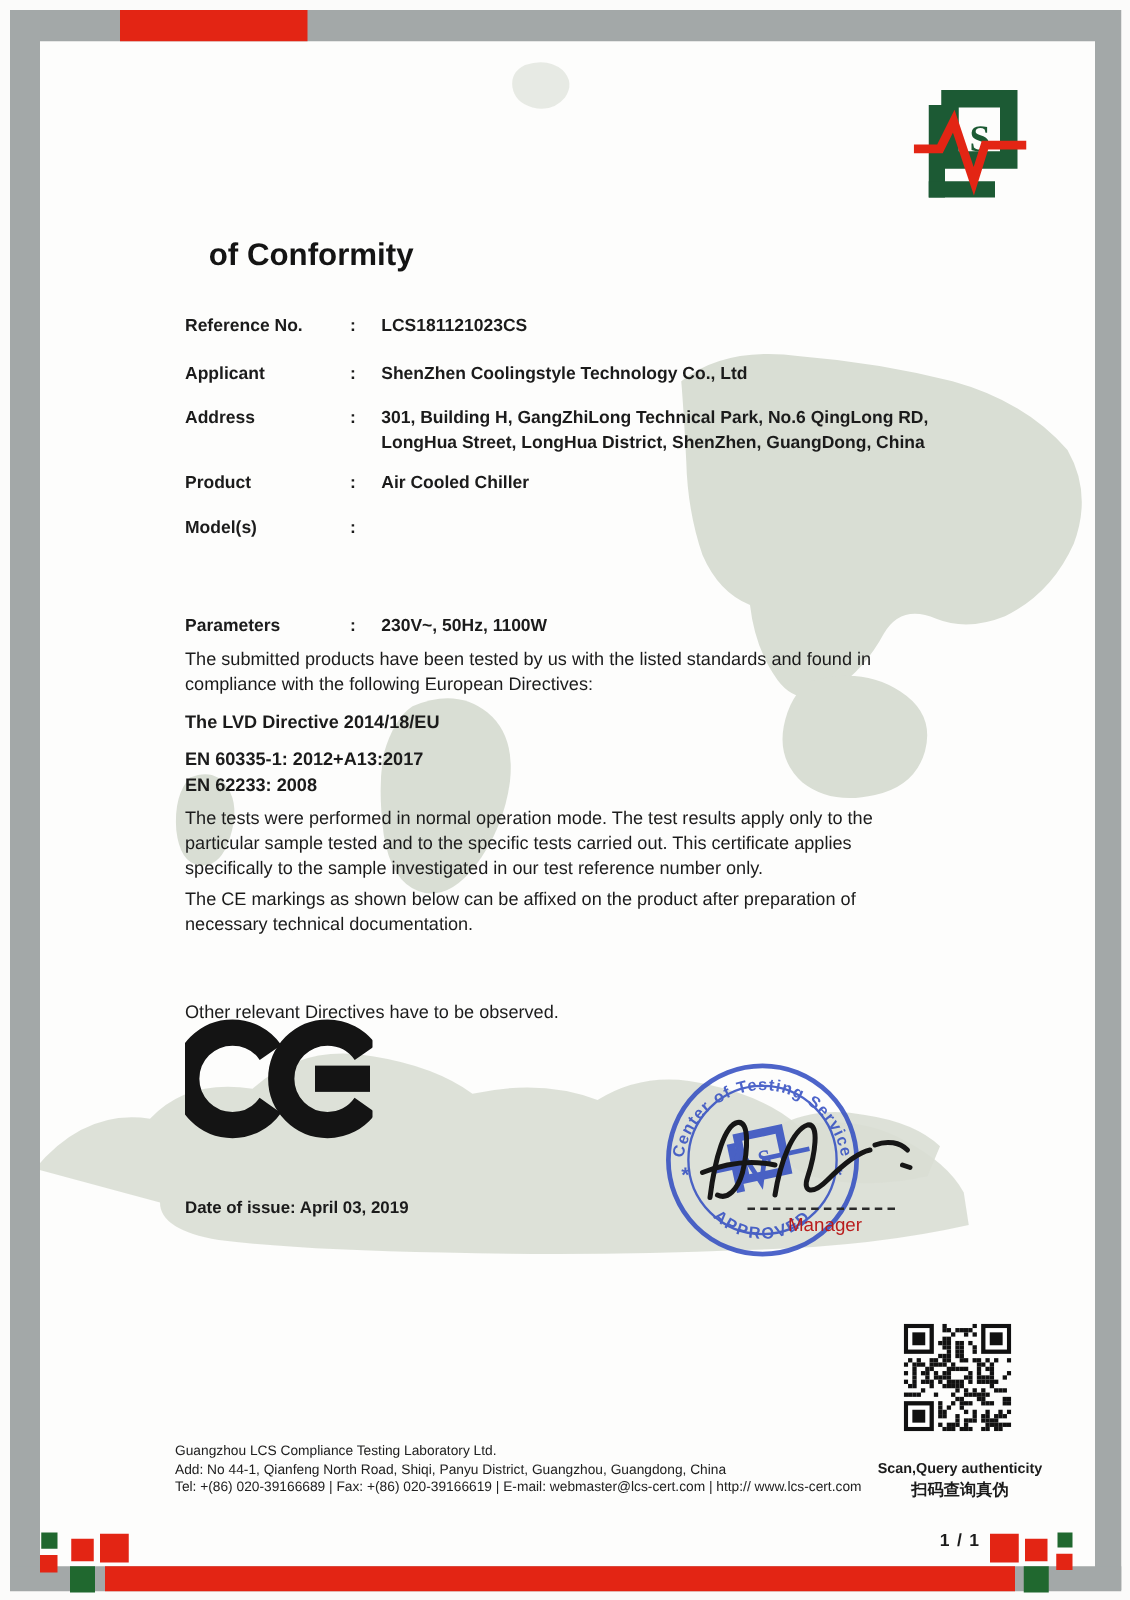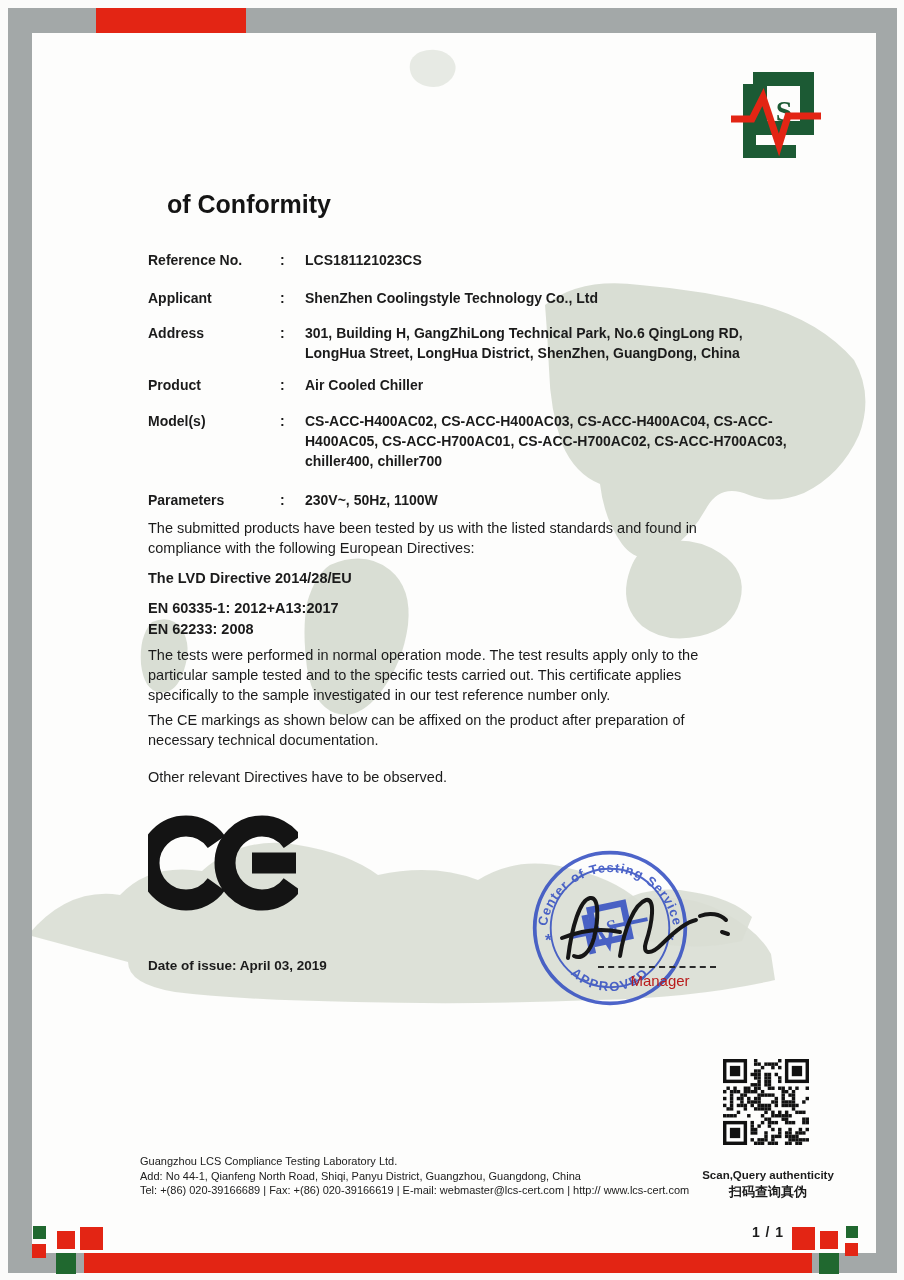--- a/index.html
+++ b/index.html
@@ -46,21 +46,21 @@
   .f-prod { top:375px; }
   .f-mod  { top:411px; }
   .f-par  { top:490px; }
 
   .para { position:absolute; left:148px; width:585px; font-size:14.5px; line-height:20px; }
   .p-intro { top:518px; }
   .p-dir   { top:568px; font-weight:bold; }
   .p-std   { top:598px; font-weight:bold; line-height:21px; }
   .p-tests { top:645px; }
   .p-ce    { top:710px; }
-  .p-other { top:767px; }
+  .p-other { top:800px; }
 
   .ce-mark { position:absolute; left:148px; top:812px; }
 
   .date-line { position:absolute; left:148px; top:958px; font-size:13.5px; font-weight:bold; }
 
   .stamp-wrap { position:absolute; left:530px; top:848px; width:230px; height:165px; }
   .stamp-svg { position:absolute; left:0; top:0; opacity:0.88; }
   .sig-svg { position:absolute; left:24px; top:38px; }
   .sig-dash { position:absolute; left:68px; top:118px; width:118px; border-bottom:2px dashed #2a2a2a; }
   .manager { position:absolute; left:70px; top:124px; width:120px; text-align:center; font-size:15px; color:#b91c1c; }
@@ -138,30 +138,29 @@
       <span class="val">301, Building H, GangZhiLong Technical Park, No.6 QingLong RD, LongHua Street, LongHua District, ShenZhen, GuangDong, China</span>
     </div>
     <div class="field f-prod">
       <span class="lab">Product</span>
       <span class="col">:</span>
       <span class="val">Air Cooled Chiller</span>
     </div>
     <div class="field f-mod">
       <span class="lab">Model(s)</span>
       <span class="col">:</span>
-      <span class="val">CS-ACC-H400AC02, CS-ACC-H400AC03, CS-ACC-H400AC04, CS-ACC-H400AC05, CS-ACC-H700AC01, CS-ACC-H700AC02, CS-ACC-H700AC03, chiller400, chiller700</span>
     </div>
     <div class="field f-par">
       <span class="lab">Parameters</span>
       <span class="col">:</span>
       <span class="val">230V~, 50Hz, 1100W</span>
     </div>
 
     <div class="para p-intro">The submitted products have been tested by us with the listed standards and found in compliance with the following European Directives:</div>
-    <div class="para p-dir">The LVD Directive 2014/28/EU</div>
+    <div class="para p-dir">The LVD Directive 2014/18/EU</div>
     <div class="para p-std">
       <div>EN 60335-1: 2012+A13:2017</div>
       <div>EN 62233: 2008</div>
     </div>
     <div class="para p-tests">The tests were performed in normal operation mode. The test results apply only to the particular sample tested and to the specific tests carried out. This certificate applies specifically to the sample investigated in our test reference number only.</div>
     <div class="para p-ce">The CE markings as shown below can be affixed on the product after preparation of necessary technical documentation.</div>
     <div class="para p-other">Other relevant Directives have to be observed.</div>
 
     <svg class="ce-mark" width="150" height="102" viewBox="0 0 150 102">
       <circle cx="38" cy="51" r="37" fill="none" stroke="#141414" stroke-width="21" stroke-dasharray="187 45.5" stroke-dashoffset="-22.7"></circle>

